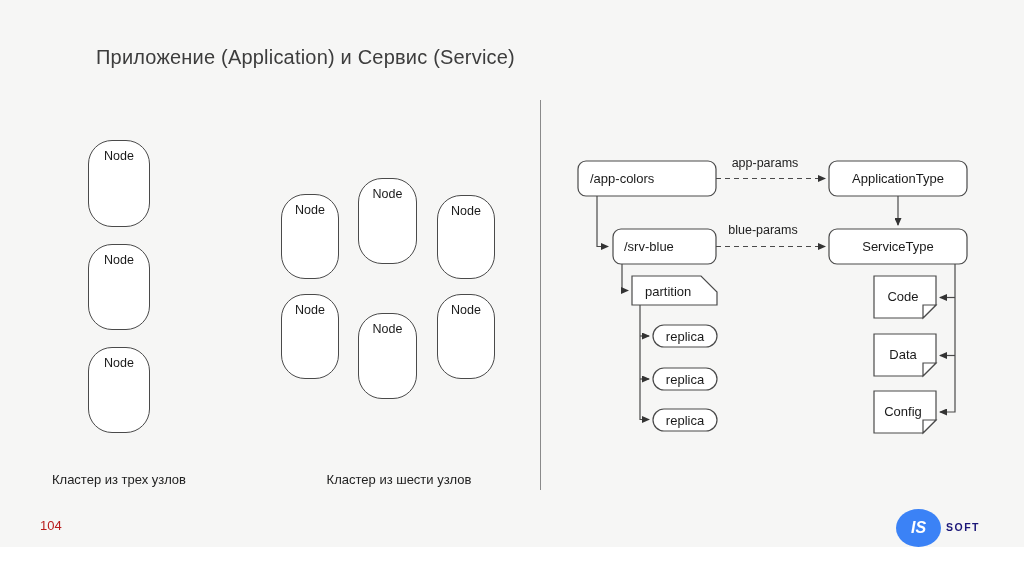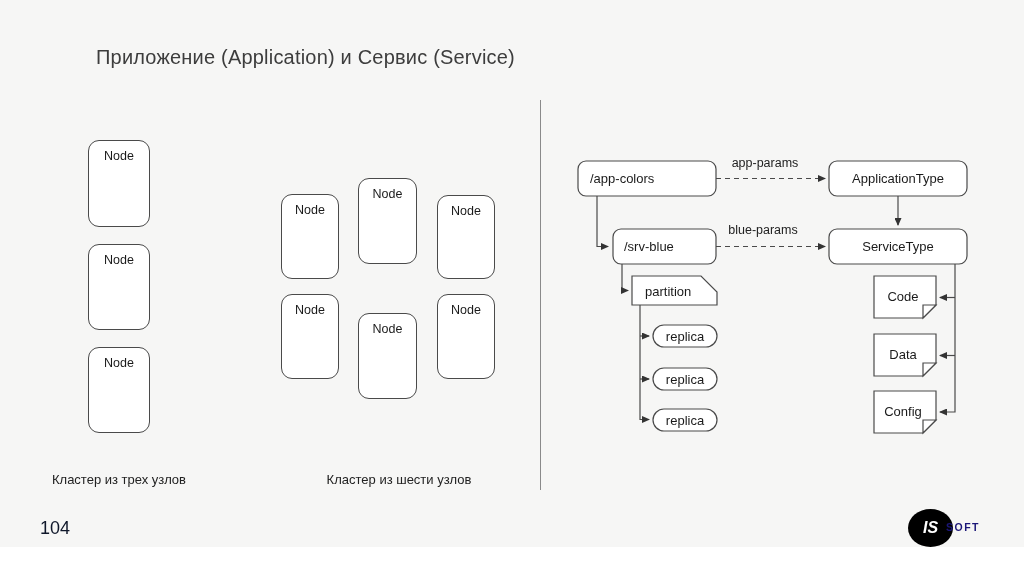--- a/index.html
+++ b/index.html
@@ -11,49 +11,49 @@
     overflow:hidden;
     color:#1a1a1a;
   }
   .title{
     position:absolute;left:96px;top:46px;
     font-size:20px;font-weight:400;color:#3d3d3d;
     margin:0;letter-spacing:0.2px;
   }
   .node{
     position:absolute;box-sizing:border-box;
-    background:#ffffff;border:1.3px solid #4a4a4a;border-radius:11px;
+    background:#ffffff;border:1.3px solid #4a4a4a;border-radius:24px;
     text-align:center;padding-top:8px;
     font-size:12.5px;color:#1a1a1a;
   }
   .vline{
     position:absolute;left:540px;top:100px;width:1px;height:390px;
     background:#8a8a8a;
   }
   .caption{
     position:absolute;top:472px;transform:translateX(-50%);
     font-size:13px;color:#222;white-space:nowrap;
   }
   .pagenum{
     position:absolute;left:40px;top:518px;
-    font-size:18px;color:#0f172a;
+    font-size:13px;color:#b91c1c;
   }
   .overlay{position:absolute;left:0;top:0;}
   .overlay text{
     font-family:"Liberation Sans",sans-serif;
     font-size:13px;fill:#1a1a1a;
   }
   .overlay .edge-label{font-size:12.5px;fill:#222;}
   .overlay .shape{fill:#ffffff;stroke:#4a4a4a;stroke-width:1.2;}
   .overlay .conn{fill:none;stroke:#4a4a4a;stroke-width:1.2;}
   .overlay .dash{stroke-dasharray:5 4;}
   .logo{position:absolute;left:896px;top:509px;width:110px;height:38px;}
   .logo-circle{
-    position:absolute;left:12px;top:0;width:45px;height:38px;border-radius:50%;
-    background:#000000;display:flex;align-items:center;justify-content:center;
+    position:absolute;left:0;top:0;width:45px;height:38px;border-radius:50%;
+    background:#3b82f6;display:flex;align-items:center;justify-content:center;
     color:#ffffff;font-weight:700;font-style:italic;font-size:16px;
   }
   .logo-text{
     position:absolute;left:50px;top:12px;
     font-size:10.5px;font-weight:700;letter-spacing:1.5px;color:#1b1678;
   }
 </style>
 </head>
 <body>
 

